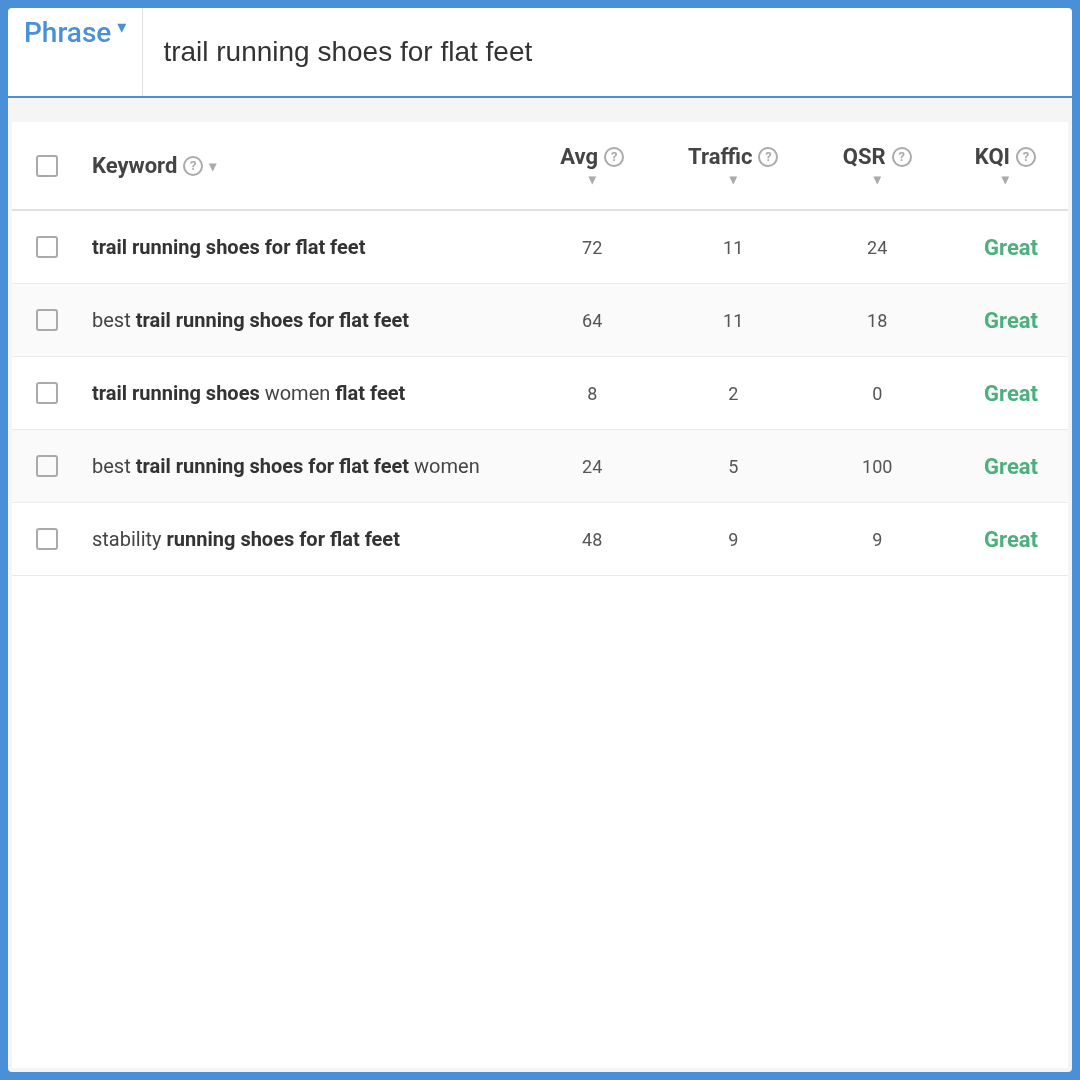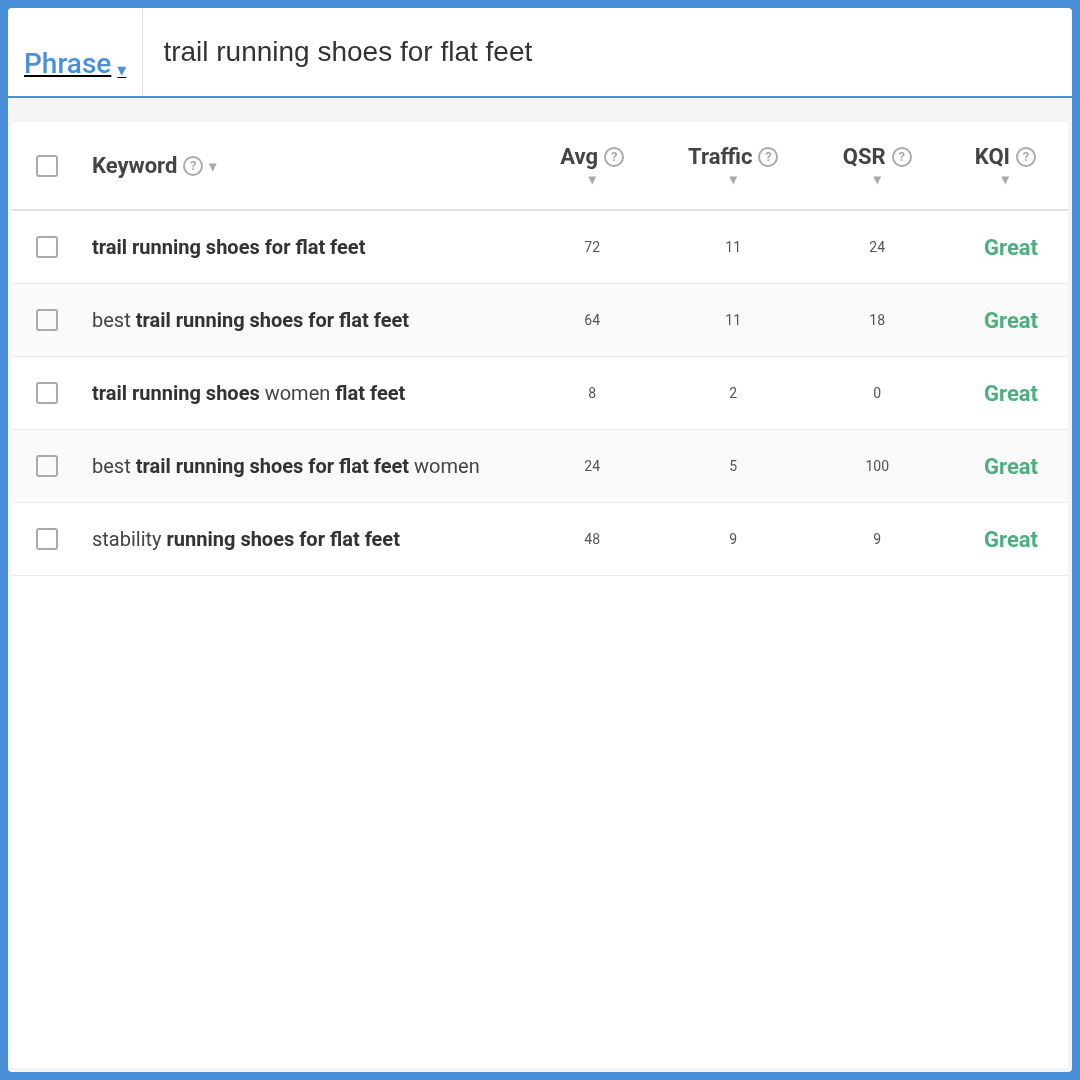--- a/index.html
+++ b/index.html
@@ -31,27 +31,26 @@
       display: flex;
       align-items: stretch;
       background: #ffffff;
       border-bottom: 2px solid #4a90d9;
       height: 90px;
       flex-shrink: 0;
     }
 
     .phrase-dropdown {
       display: flex;
-      align-items: flex-end;
-      padding: 16px 16px;
+      align-items: flex-start;
+      padding: 8px 16px;
       border-right: 1px solid #e0e0e0;
       min-width: 130px;
       cursor: pointer;
       gap: 6px;
-      text-decoration: underline;
     }
 
     .phrase-label {
       color: #4a90d9;
       font-size: 28px;
       font-weight: 500;
     }
 
     .chevron-icon {
       color: #4a90d9;
@@ -198,21 +197,21 @@
     }
 
     .td-keyword .bold {
       font-weight: 700;
       color: #333;
     }
 
     .td-avg, .td-traffic, .td-qsr {
       padding: 22px 20px;
       text-align: center;
-      font-size: 14px;
+      font-size: 18px;
       color: #555;
     }
 
     .td-kqi {
       padding: 22px 20px;
       text-align: right;
       font-size: 22px;
       color: #4caf7d;
       font-weight: 700;
       padding-right: 30px;

